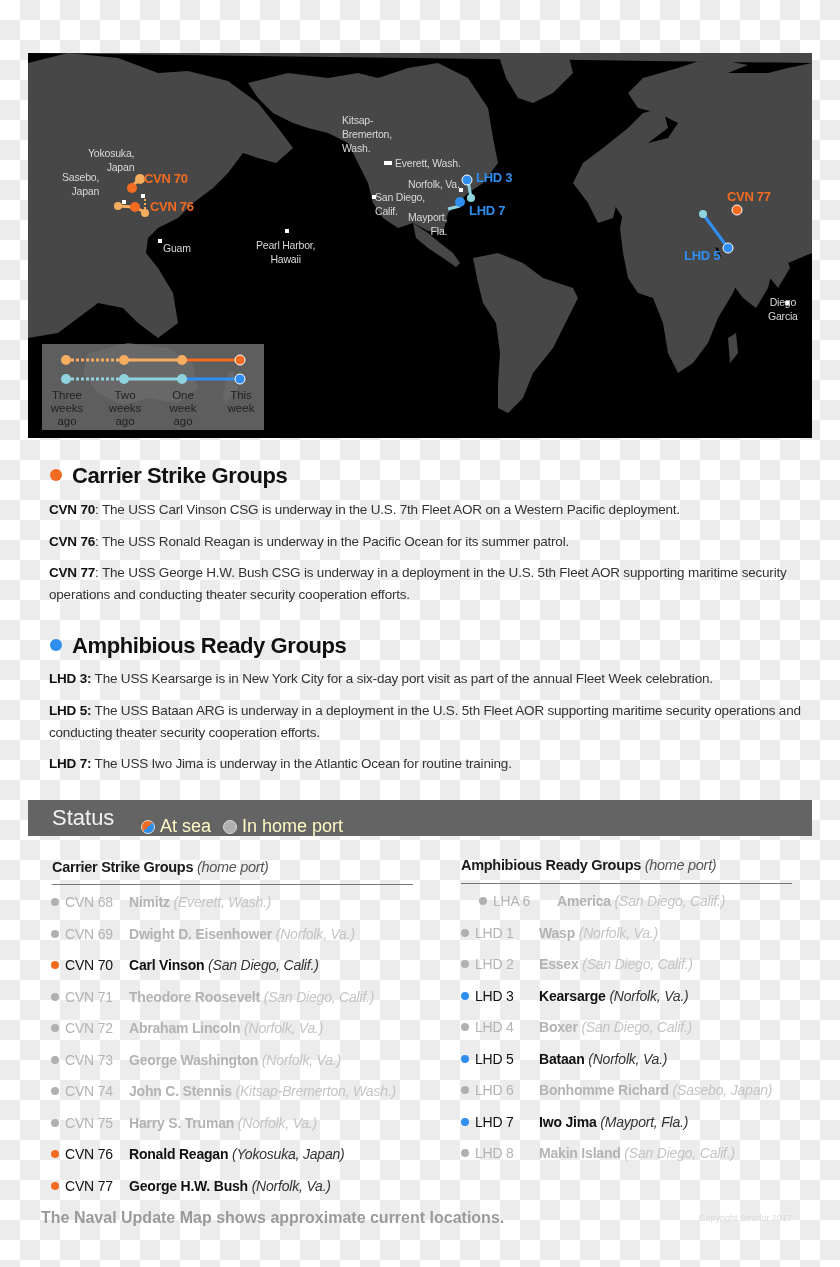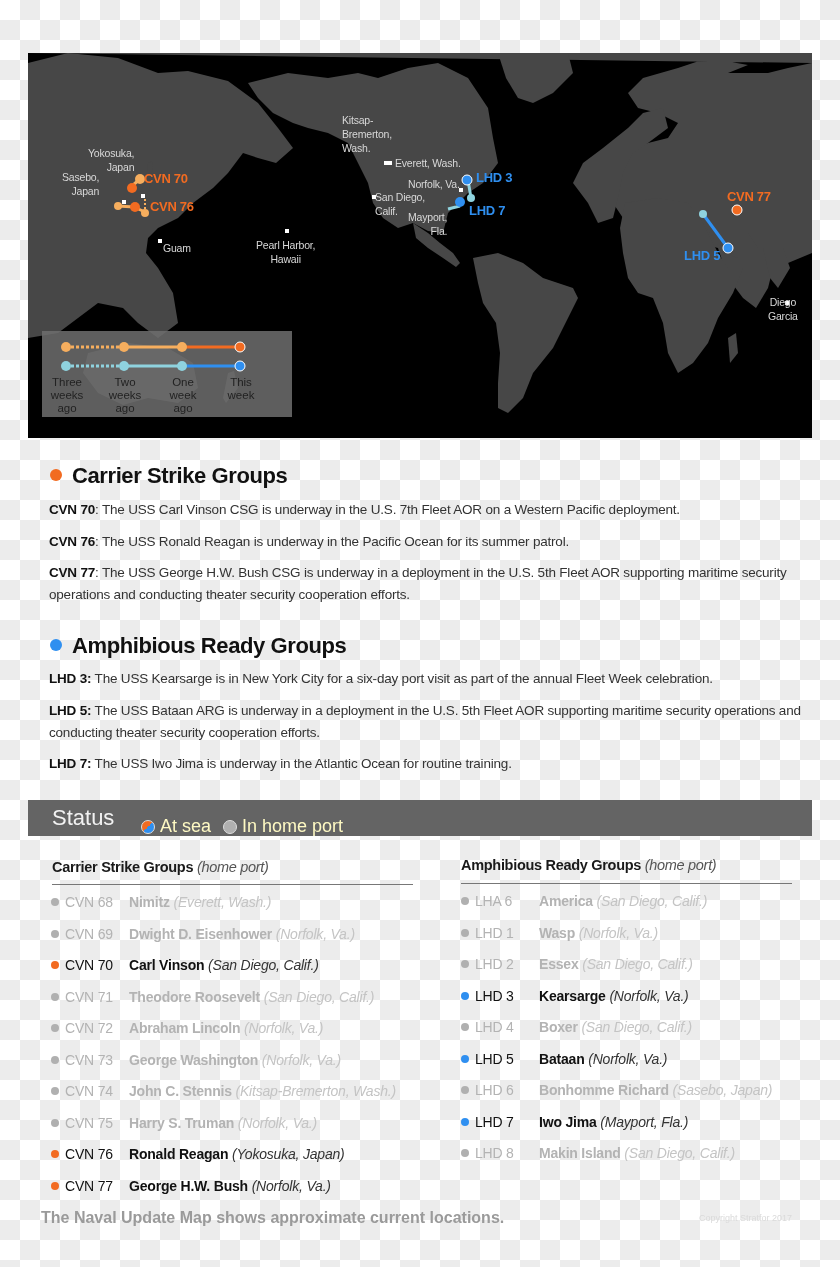--- a/index.html
+++ b/index.html
@@ -13,21 +13,21 @@
     background-size:40px 40px;background-position:0 0,20px 20px;
   }
   .map{position:absolute;left:28px;top:53px;width:784px;height:385px;background:#000;overflow:hidden;}
   .map svg{position:absolute;left:0;top:0;}
   .lbl{position:absolute;color:#d8d8d8;font-size:10.5px;line-height:14px;font-family:"Liberation Sans",sans-serif;letter-spacing:-0.2px;}
   .lbl.r{text-align:right;}
   .lbl.c{text-align:center;}
   .ship{position:absolute;font-weight:bold;font-size:13px;letter-spacing:-0.3px;}
   .ship.o{color:#f26b21;}
   .ship.b{color:#2f8ff0;}
-  .legend-box{position:absolute;left:14px;top:278px;width:250px;height:86px;background:rgba(110,110,110,0.85);}
+  .legend-box{position:absolute;left:14px;top:291px;width:222px;height:86px;background:rgba(110,110,110,0.85);}
   .leg-lbl{position:absolute;color:#222;font-size:11.5px;line-height:13px;text-align:center;width:50px;}
   h2.sec{position:absolute;left:50px;margin:0;font-size:22px;font-weight:bold;color:#111;letter-spacing:-0.4px;}
   h2.sec .dot{display:inline-block;width:12px;height:12px;border-radius:50%;margin-right:10px;vertical-align:2px;}
   .para{position:absolute;left:49px;width:770px;font-size:13.5px;color:#333;line-height:22px;letter-spacing:-0.2px;}
   .para b{color:#111;}
   .status-bar{position:absolute;left:28px;top:800px;width:784px;height:36px;background:#646464;}
   .status-title{position:absolute;left:24px;top:5px;font-size:22px;color:#f2f2f2;}
   .status-item{position:absolute;top:16px;font-size:18px;color:#fef9c3;}
   .si-dot{display:inline-block;width:14px;height:14px;border-radius:50%;vertical-align:-2px;margin-right:5px;border:1px solid #ddd;box-sizing:border-box;}
   .col-head{position:absolute;font-size:14.5px;font-weight:bold;color:#1a1a1a;letter-spacing:-0.3px;}
@@ -207,21 +207,21 @@
     <div class="row off" style="left: 51px; top: 1051.5px;"><span class="bul"></span><span class="hull">CVN 73</span><span class="nm">George Washington</span> <span class="hp">(Norfolk, Va.)</span></div>
     <div class="row off" style="left: 51px; top: 1083px;"><span class="bul"></span><span class="hull">CVN 74</span><span class="nm">John C. Stennis</span> <span class="hp">(Kitsap-Bremerton, Wash.)</span></div>
     <div class="row off" style="left: 51px; top: 1114.5px;"><span class="bul"></span><span class="hull">CVN 75</span><span class="nm">Harry S. Truman</span> <span class="hp">(Norfolk, Va.)</span></div>
     <div class="row on" style="left: 51px; top: 1146px;"><span class="bul" style="background:#f26b21"></span><span class="hull">CVN 76</span><span class="nm">Ronald Reagan</span> <span class="hp">(Yokosuka, Japan)</span></div>
     <div class="row on" style="left: 51px; top: 1177.5px;"><span class="bul" style="background:#f26b21"></span><span class="hull">CVN 77</span><span class="nm">George H.W. Bush</span> <span class="hp">(Norfolk, Va.)</span></div>
   </div>
 
 <div class="col-head" style="left:461px;top:857px;"><span>Amphibious Ready Groups</span> <i>(home port)</i></div>
 <div class="col-rule" style="left:461px;top:883px;width:331px;"></div>
 <div id="amphib-rows">
-    <div class="row off" style="left: 461px; top: 893px;"><span class="bul"></span><span class="hull">LHA 6</span><span class="nm">America</span> <span class="hp">(San Diego, Calif.)</span></div>
+    <div class="row off" style="left: 461px; top: 893px; padding-left: 18px;"><span class="bul"></span><span class="hull">LHA 6</span><span class="nm">America</span> <span class="hp">(San Diego, Calif.)</span></div>
     <div class="row off" style="left: 461px; top: 924.5px;"><span class="bul"></span><span class="hull">LHD 1</span><span class="nm">Wasp</span> <span class="hp">(Norfolk, Va.)</span></div>
     <div class="row off" style="left: 461px; top: 956px;"><span class="bul"></span><span class="hull">LHD 2</span><span class="nm">Essex</span> <span class="hp">(San Diego, Calif.)</span></div>
     <div class="row on" style="left: 461px; top: 987.5px;"><span class="bul" style="background:#2f8ff0"></span><span class="hull">LHD 3</span><span class="nm">Kearsarge</span> <span class="hp">(Norfolk, Va.)</span></div>
     <div class="row off" style="left: 461px; top: 1019px;"><span class="bul"></span><span class="hull">LHD 4</span><span class="nm">Boxer</span> <span class="hp">(San Diego, Calif.)</span></div>
     <div class="row on" style="left: 461px; top: 1050.5px;"><span class="bul" style="background:#2f8ff0"></span><span class="hull">LHD 5</span><span class="nm">Bataan</span> <span class="hp">(Norfolk, Va.)</span></div>
     <div class="row off" style="left: 461px; top: 1082px;"><span class="bul"></span><span class="hull">LHD 6</span><span class="nm">Bonhomme Richard</span> <span class="hp">(Sasebo, Japan)</span></div>
     <div class="row on" style="left: 461px; top: 1113.5px;"><span class="bul" style="background:#2f8ff0"></span><span class="hull">LHD 7</span><span class="nm">Iwo Jima</span> <span class="hp">(Mayport, Fla.)</span></div>
     <div class="row off" style="left: 461px; top: 1145px;"><span class="bul"></span><span class="hull">LHD 8</span><span class="nm">Makin Island</span> <span class="hp">(San Diego, Calif.)</span></div>
   </div>
 

